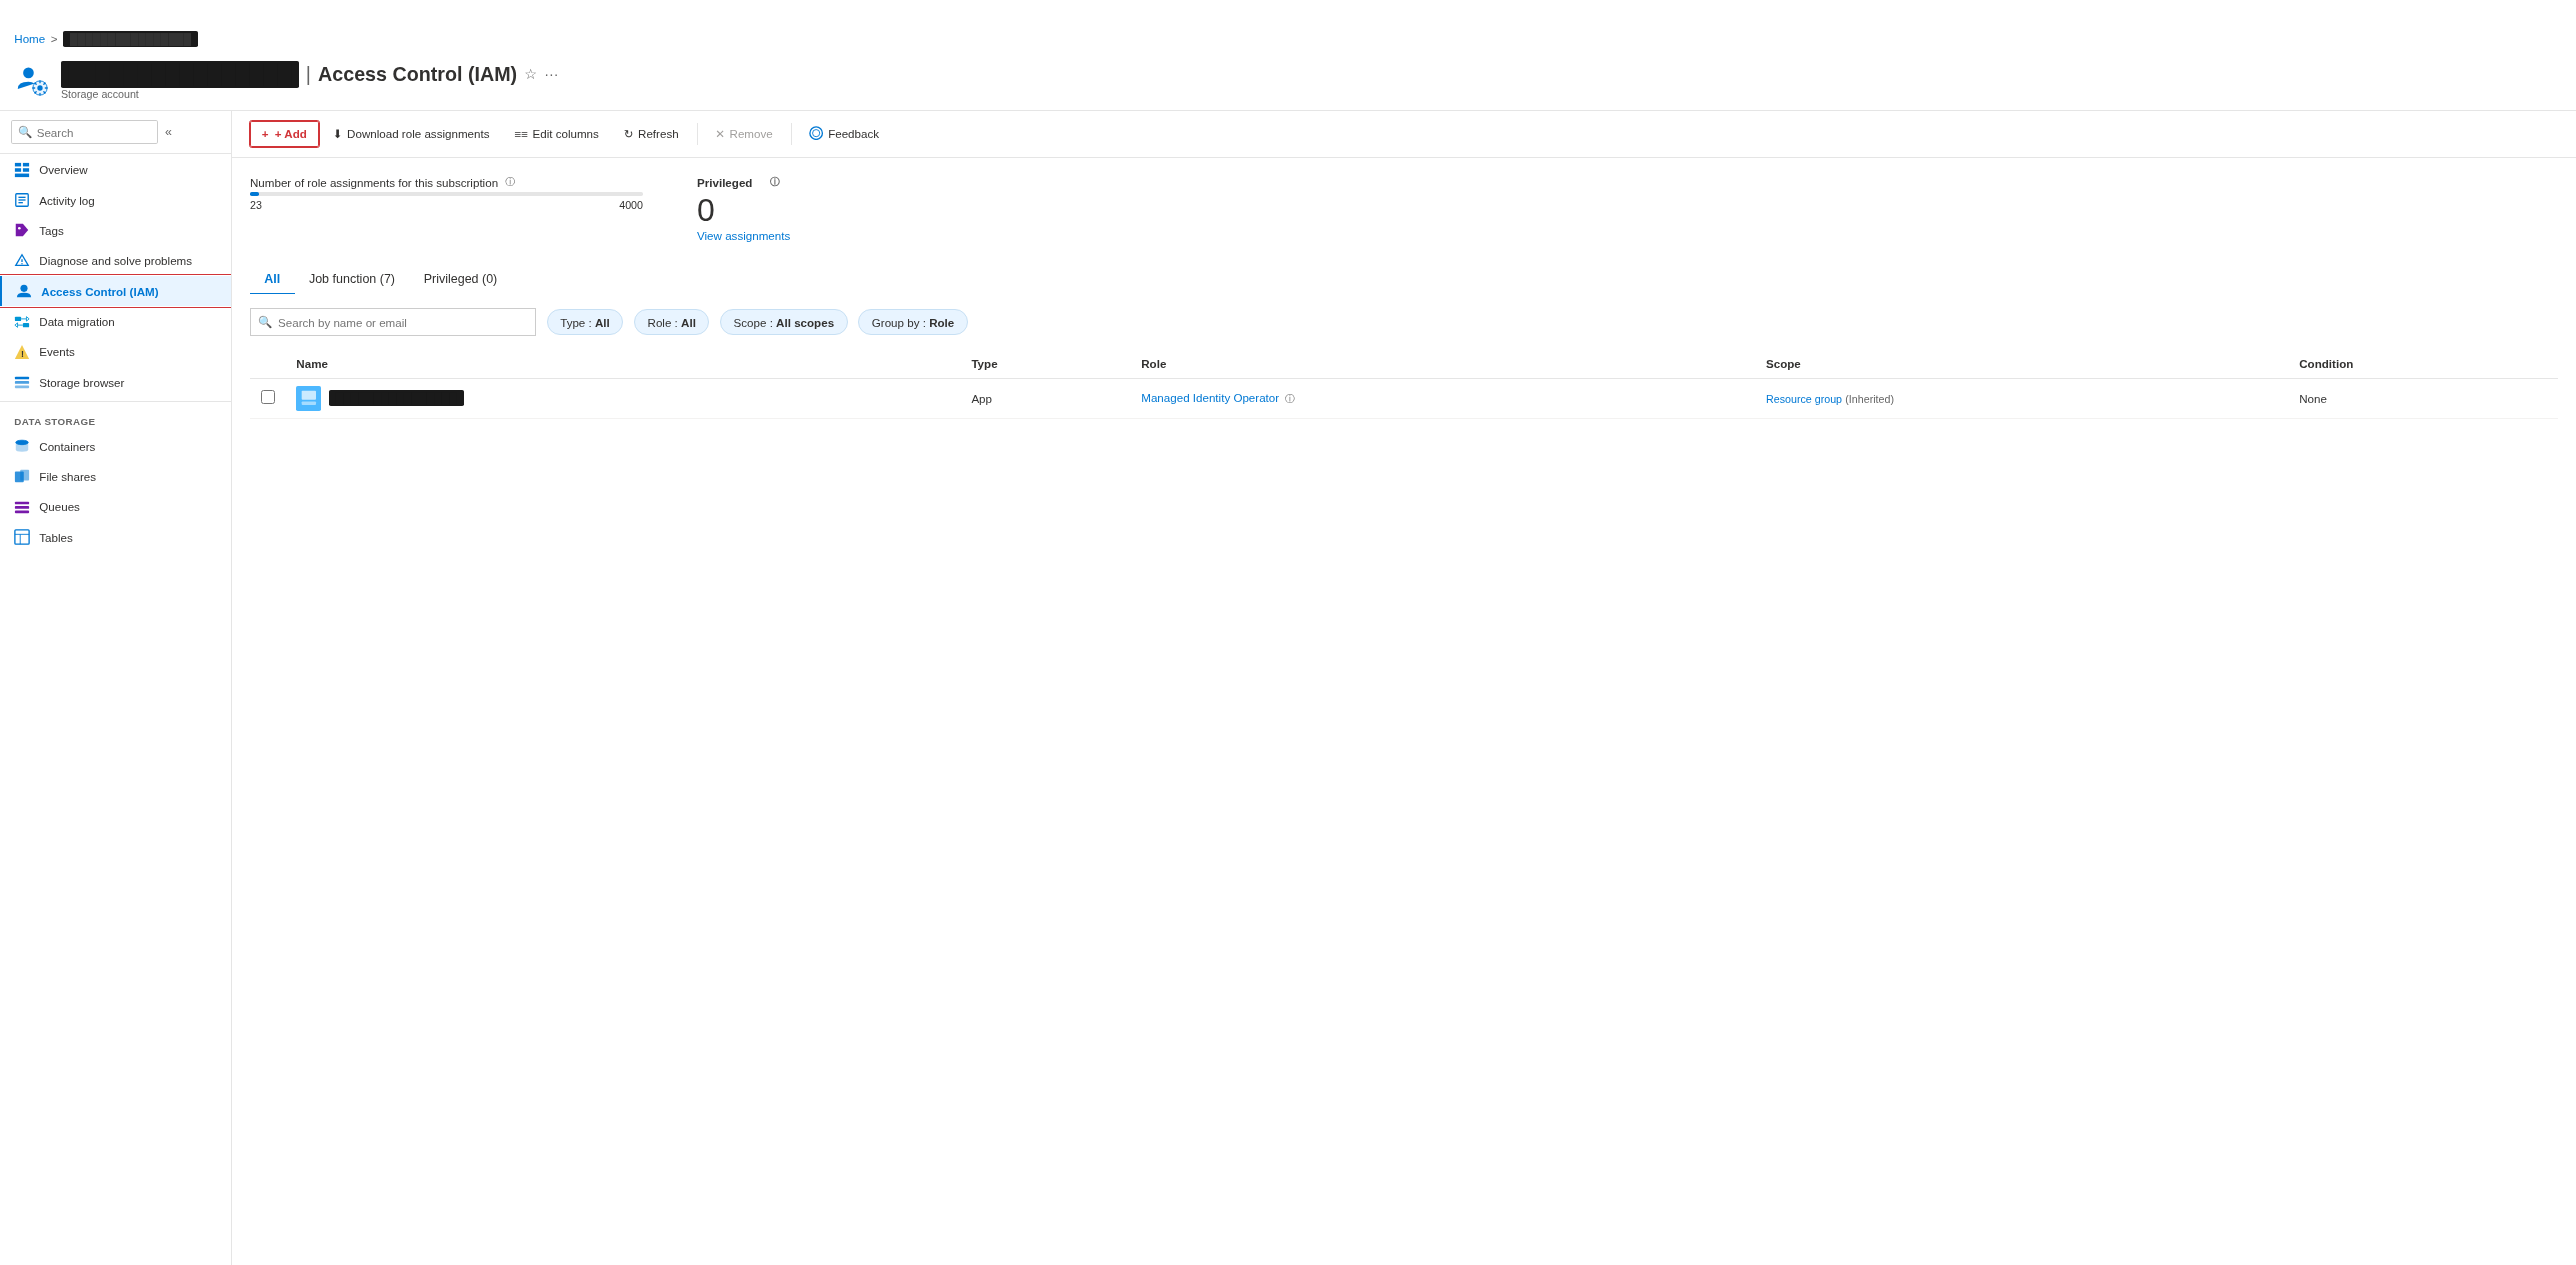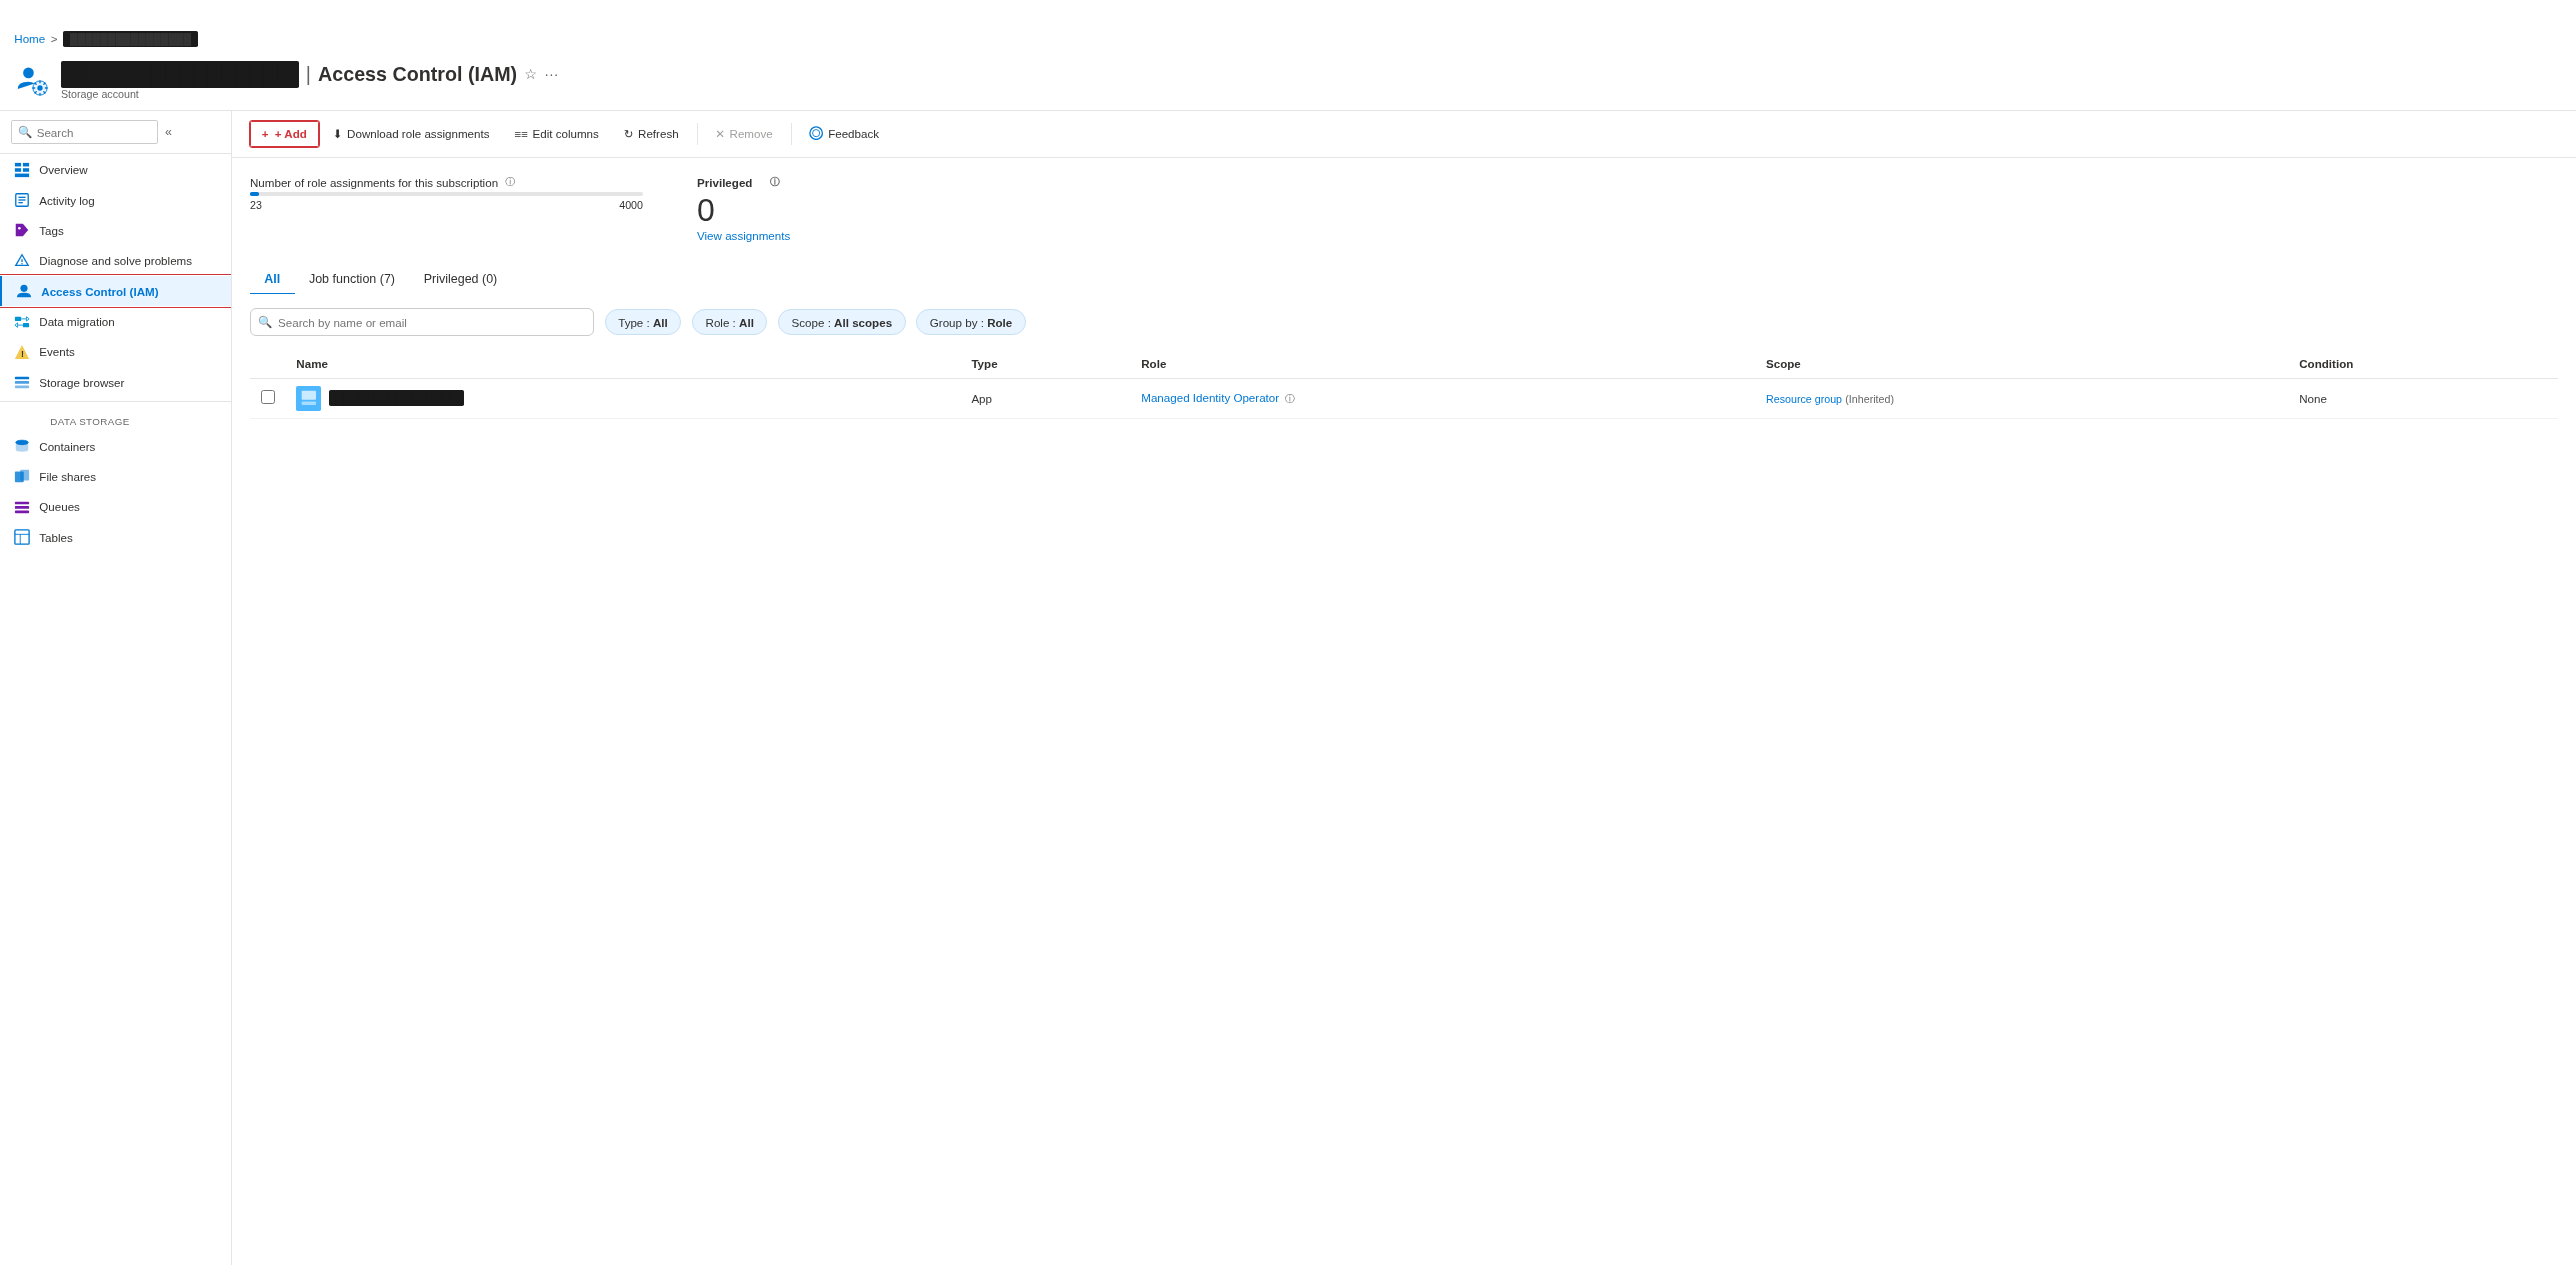--- a/index.html
+++ b/index.html
@@ -45,21 +45,21 @@
     }
     .collapse-btn { margin-left: 7.2px; cursor: pointer; color: #666; font-size: 12.5px; }
 
     .sidebar-nav { flex: 1; }
     .sidebar-item {
       display: flex; align-items: center; padding: 7.2px 14.3px; cursor: pointer; color: #323130;
       font-size: 11.6px; gap: 9px;
     }
     .sidebar-item.active { background: #e8f4ff; color: #0078d4; font-weight: 600; border-left: 2.7px solid #0078d4; }
     .sidebar-item .item-icon { width: 16px; height: 16px; display: flex; align-items: center; justify-content: center; flex-shrink: 0; }
-    .sidebar-section-title { font-size: 9.8px; font-weight: 400; color: #666; padding: 10.7px 14.3px 3.6px; text-transform: uppercase; letter-spacing: 0.4px; margin-left: 36px; }
+    .sidebar-section-title { font-size: 9.8px; font-weight: 700; color: #666; padding: 10.7px 14.3px 3.6px; text-transform: uppercase; letter-spacing: 0.4px; }
     .sidebar-divider { border: none; border-top: 0.9px solid #e5e5e5; margin: 3.6px 0; }
 
     
     .main-content { flex: 1; overflow-y: auto; padding: 0; }
 
     
     .toolbar {
       display: flex; align-items: center; padding: 9px 18px; border-bottom: 0.9px solid #e5e5e5;
       gap: 3.6px; flex-wrap: wrap;
     }
@@ -103,22 +103,22 @@
 
     
     .filter-tabs { display: flex; gap: 0; margin-bottom: 14.3px; }
     .filter-tab { padding: 7.2px 14.3px; cursor: pointer; font-size: 12.5px; color: #323130; border-bottom: 1.8px solid transparent; }
     .filter-tab.active { color: #0078d4; border-bottom: 1.8px solid #0078d4; font-weight: 600; }
 
     
     .search-filter-row { display: flex; align-items: center; gap: 10.7px; margin-bottom: 14.3px; flex-wrap: wrap; }
     .search-box-wrap { position: relative; }
     .search-box {
-      width: 344px; padding: 6.3px 9px 6.3px 27px; border: 0.9px solid #ccc;
-      border-radius: 6px; font-size: 11.6px; outline: none;
+      width: 286px; padding: 6.3px 9px 6.3px 27px; border: 0.9px solid #ccc;
+      border-radius: 0; font-size: 11.6px; outline: none;
     }
     .search-box-icon { position: absolute; left: 8px; top: 50%; transform: translateY(-50%); color: #666; font-size: 11.6px; }
     .filter-chip {
       padding: 5.4px 12.5px; background: #e8f4ff; border: 0.9px solid #c7e0f4;
       border-radius: 18px; font-size: 11.6px; cursor: pointer; color: #323130;
     }
     .filter-chip strong { font-weight: 700; }
 
     
     .items-summary { font-size: 11.6px; color: #323130; margin-bottom: 9px; }

